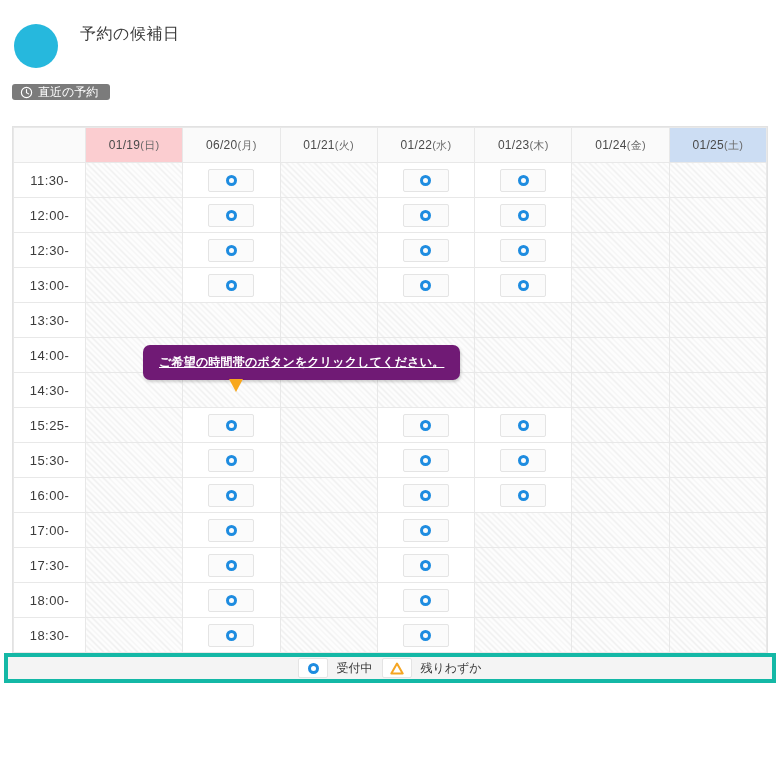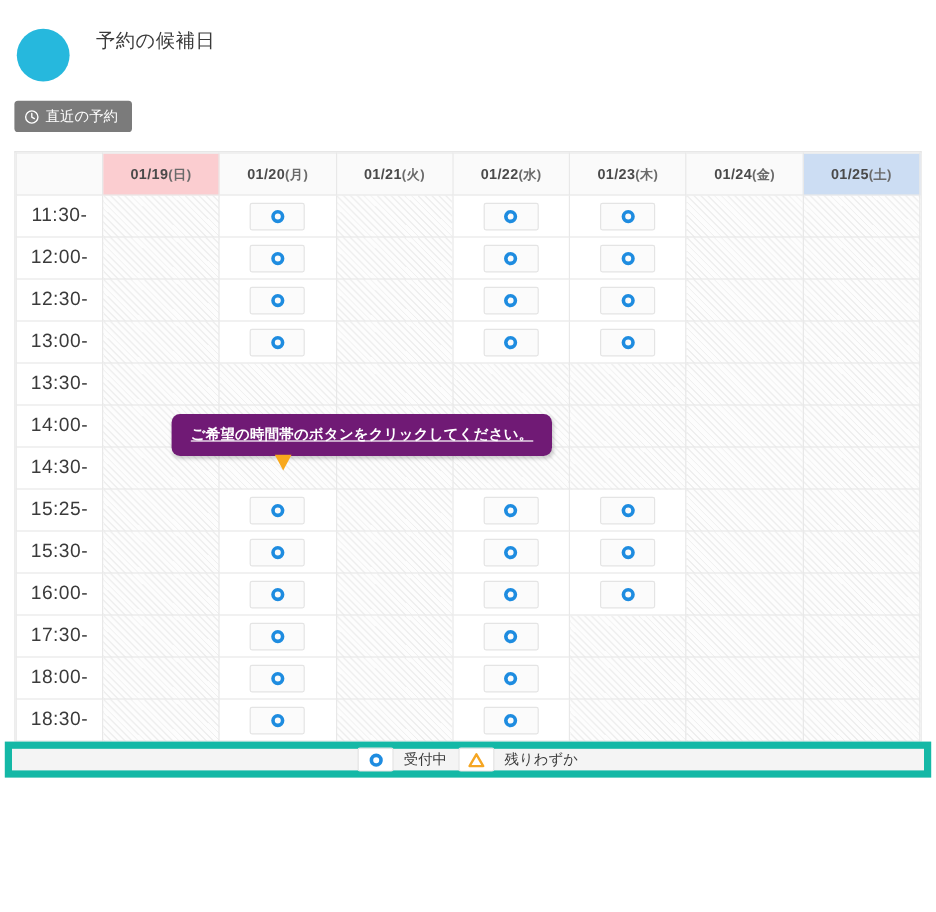--- a/index.html
+++ b/index.html
@@ -47,21 +47,21 @@
   .btn {
     display: inline-flex;
     align-items: center;
     justify-content: flex-start;
     background: #7b7b7b;
     color: #ffffff;
     font-size: 12px;
     border: none;
     border-radius: 3px;
     padding: 0 10px;
-    height: 26px;
+    height: 16px;
     cursor: pointer;
     box-sizing: border-box;
     font-family: inherit;
     white-space: nowrap;
   }
   .btn-recent {
     position: absolute;
     left: 0;
     top: 0;
     padding-left: 8px;
@@ -101,34 +101,34 @@
     padding: 0;
     text-align: center;
     height: 35px;
     box-sizing: border-box;
   }
   col.time-col { width: 72px; }
 
   thead th {
     background: #fafafa;
     font-size: 12px;
-    font-weight: bold;
+    font-weight: normal;
     color: #4a4a4a;
     height: 28px;
     letter-spacing: .3px;
   }
   thead th.sunday { background: #fbcdd0; }
   thead th.saturday { background: #ccddf3; }
   thead th .dow {
     font-size: 11px;
     color: #6a6a6a;
   }
 
   td.time-label {
-    font-size: 16px;
+    font-size: 13px;
     color: #3b3b3b;
     text-align: center;
     background: #ffffff;
     letter-spacing: .4px;
   }
 
   
   td.closed {
     background-color: #fbfbfb;
     background-image: repeating-linear-gradient(
@@ -183,21 +183,21 @@
     left: 86px;
     bottom: -12px;
     border-left: 7px solid transparent;
     border-right: 7px solid transparent;
     border-top: 13px solid #f8a81d;
   }
 
   
   .legend {
     margin: 0 4px;
-    border: 6px solid #14b8a6;
+    border: 4px solid #14b8a6;
     background: #f4f4f4;
     height: 30px;
     display: flex;
     align-items: center;
     justify-content: center;
     gap: 10px;
     box-sizing: border-box;
   }
   .legend-item {
     display: flex;
@@ -240,21 +240,21 @@
 
 <div class="calendar-wrap">
   <table class="calendar">
     <colgroup>
         <col class="time-col">
       </colgroup>
     <thead>
       <tr id="head-row">
         <th></th>
       <th class="sunday"><span>01/19</span><span class="dow">(日)</span></th>
-          <th class=""><span>01/20</span><span class="dow">(月)</span></th>
+          <th class=""><span>06/20</span><span class="dow">(月)</span></th>
           <th class=""><span>01/21</span><span class="dow">(火)</span></th>
           <th class=""><span>01/22</span><span class="dow">(水)</span></th>
           <th class=""><span>01/23</span><span class="dow">(木)</span></th>
           <th class=""><span>01/24</span><span class="dow">(金)</span></th>
           <th class="saturday"><span>01/25</span><span class="dow">(土)</span></th>
         </tr>
     </thead>
     <tbody id="cal-body">
         <tr>
           <td class="time-label">11:30-</td>
@@ -388,20 +388,34 @@
           <td class="open"><span class="slot">
               <span class="ring"></span>
             </span></td>
           <td class="closed"></td>
           <td class="open"><span class="slot">
               <span class="ring"></span>
             </span></td>
           <td class="open"><span class="slot">
               <span class="ring"></span>
             </span></td>
+          <td class="closed"></td>
+          <td class="closed"></td>
+        </tr>
+        <tr>
+          <td class="time-label">17:00-</td>
+          <td class="closed"></td>
+          <td class="open"><span class="slot">
+              <span class="ring"></span>
+            </span></td>
+          <td class="closed"></td>
+          <td class="open"><span class="slot">
+              <span class="ring"></span>
+            </span></td>
+          <td class="closed"></td>
           <td class="closed"></td>
           <td class="closed"></td>
         </tr>
         <tr>
           <td class="time-label">17:30-</td>
           <td class="closed"></td>
           <td class="open"><span class="slot">
               <span class="ring"></span>
             </span></td>
           <td class="closed"></td>

